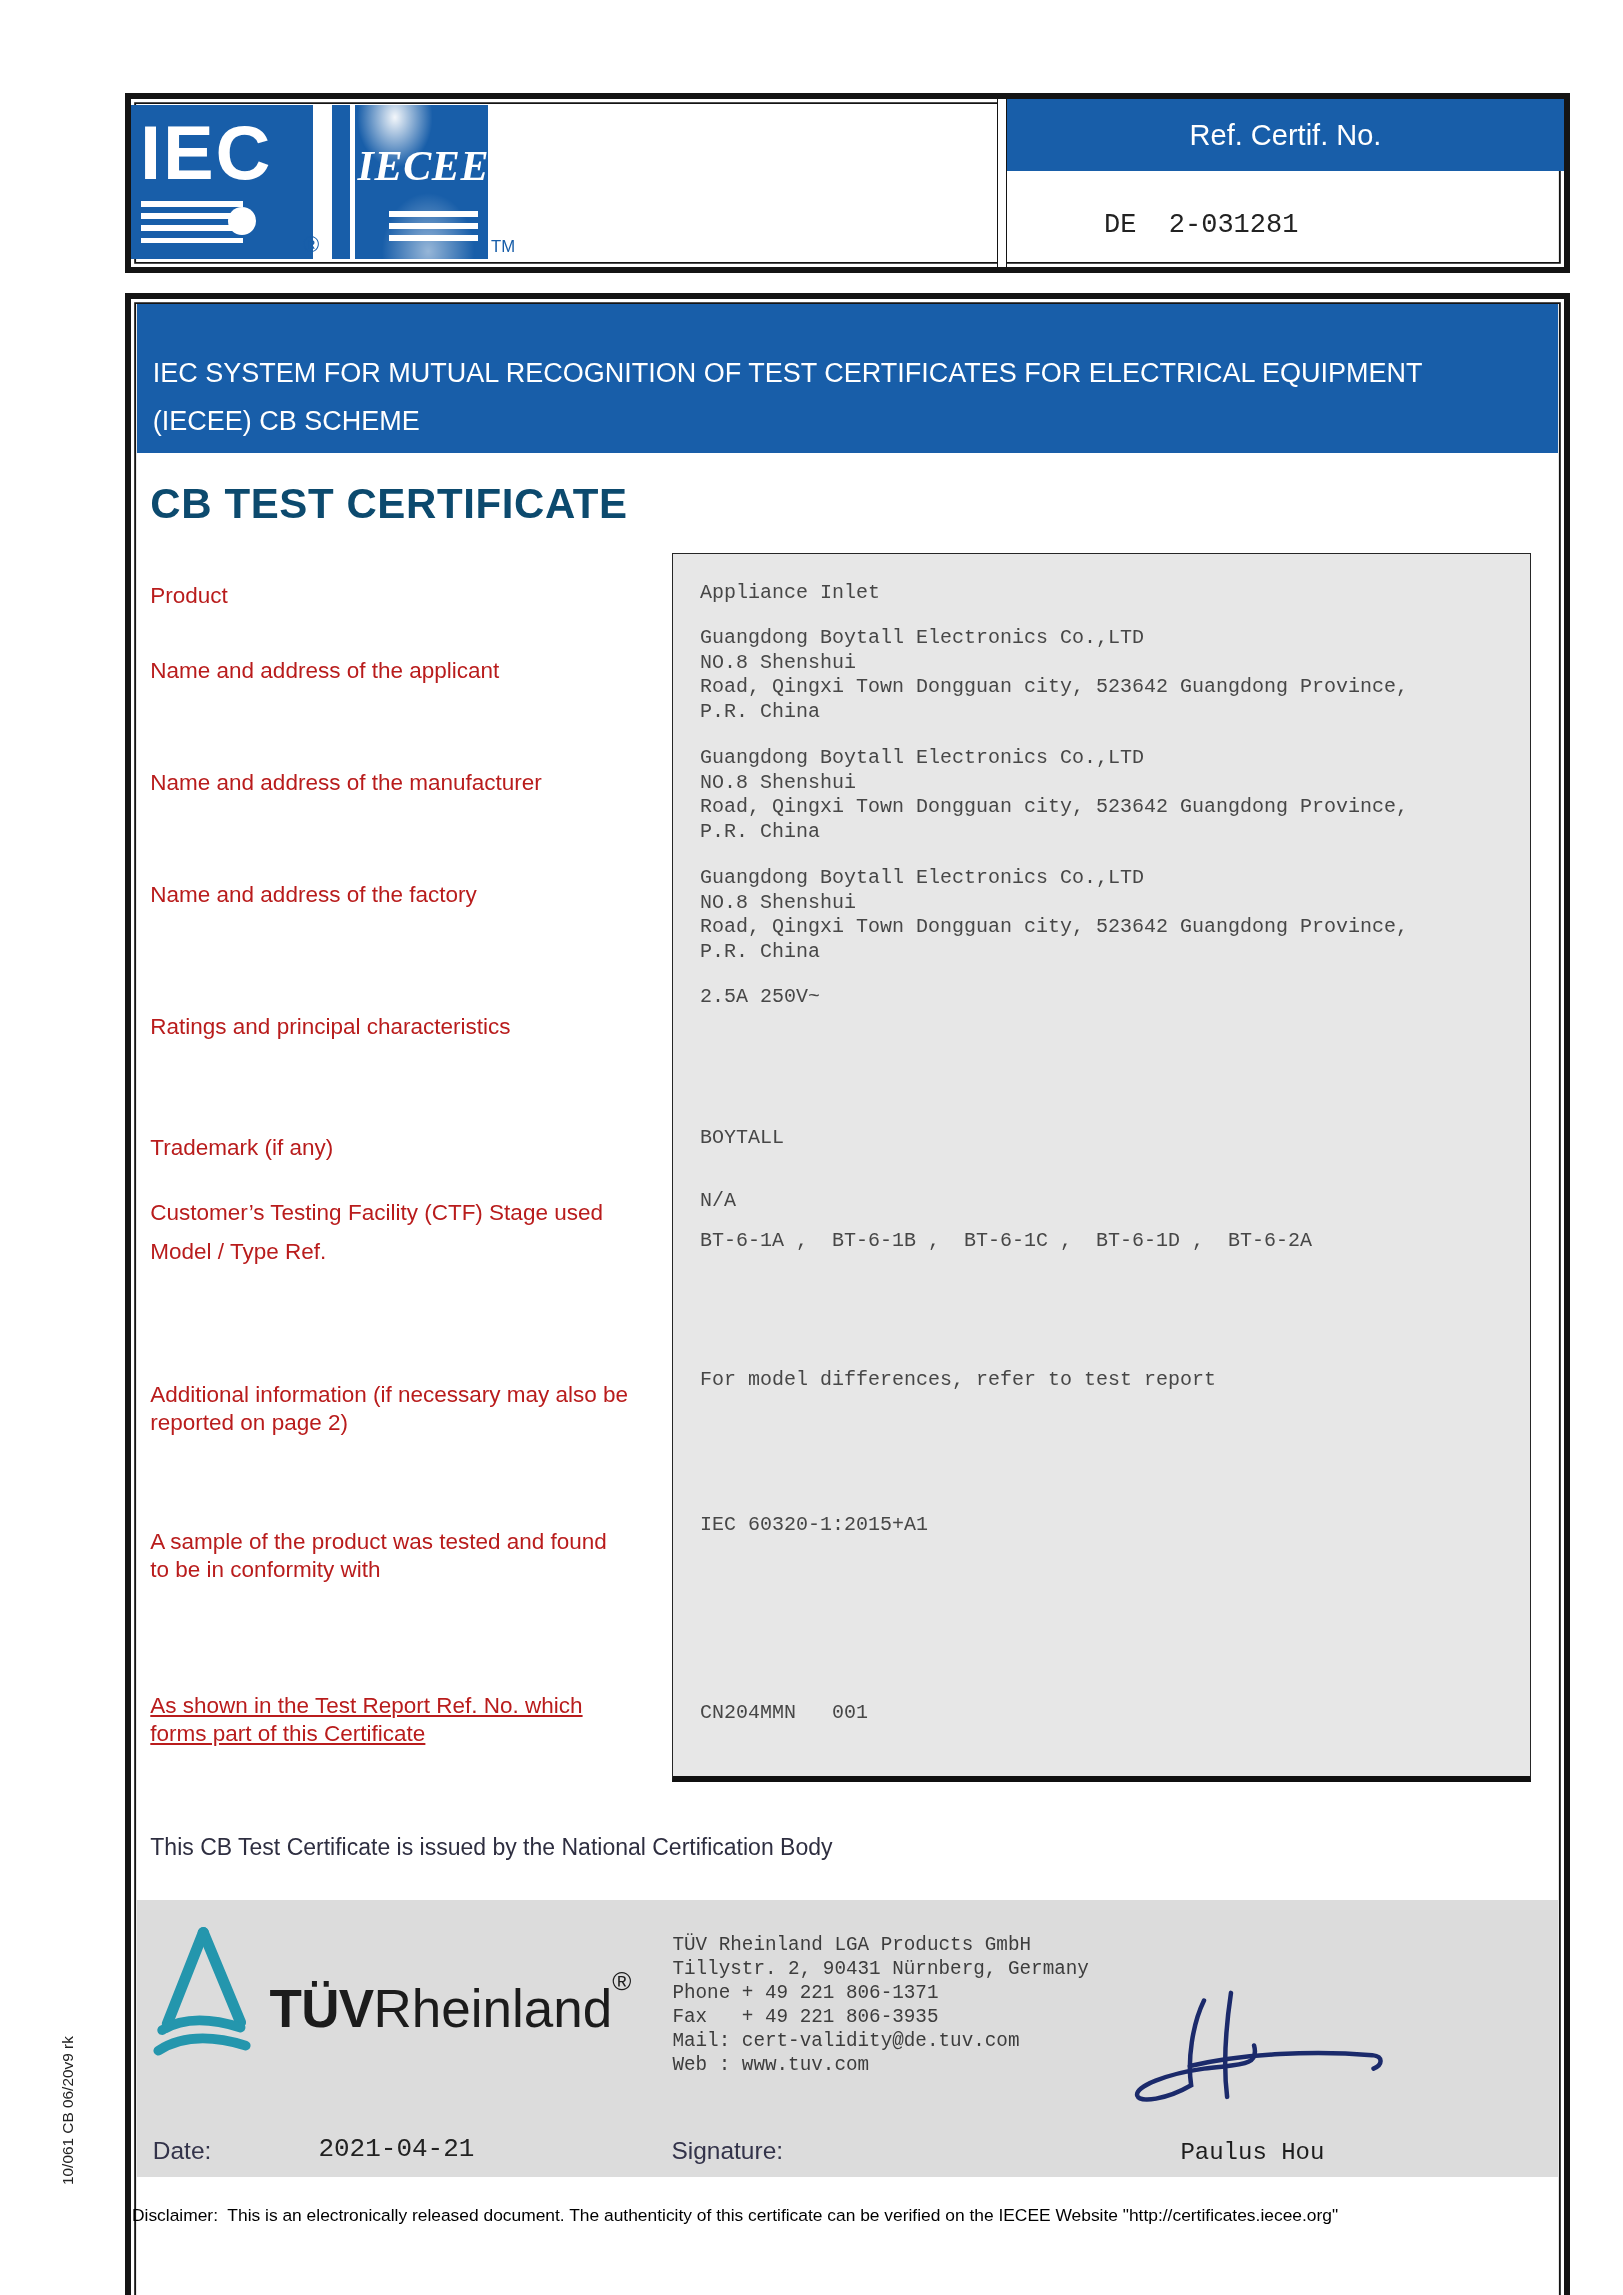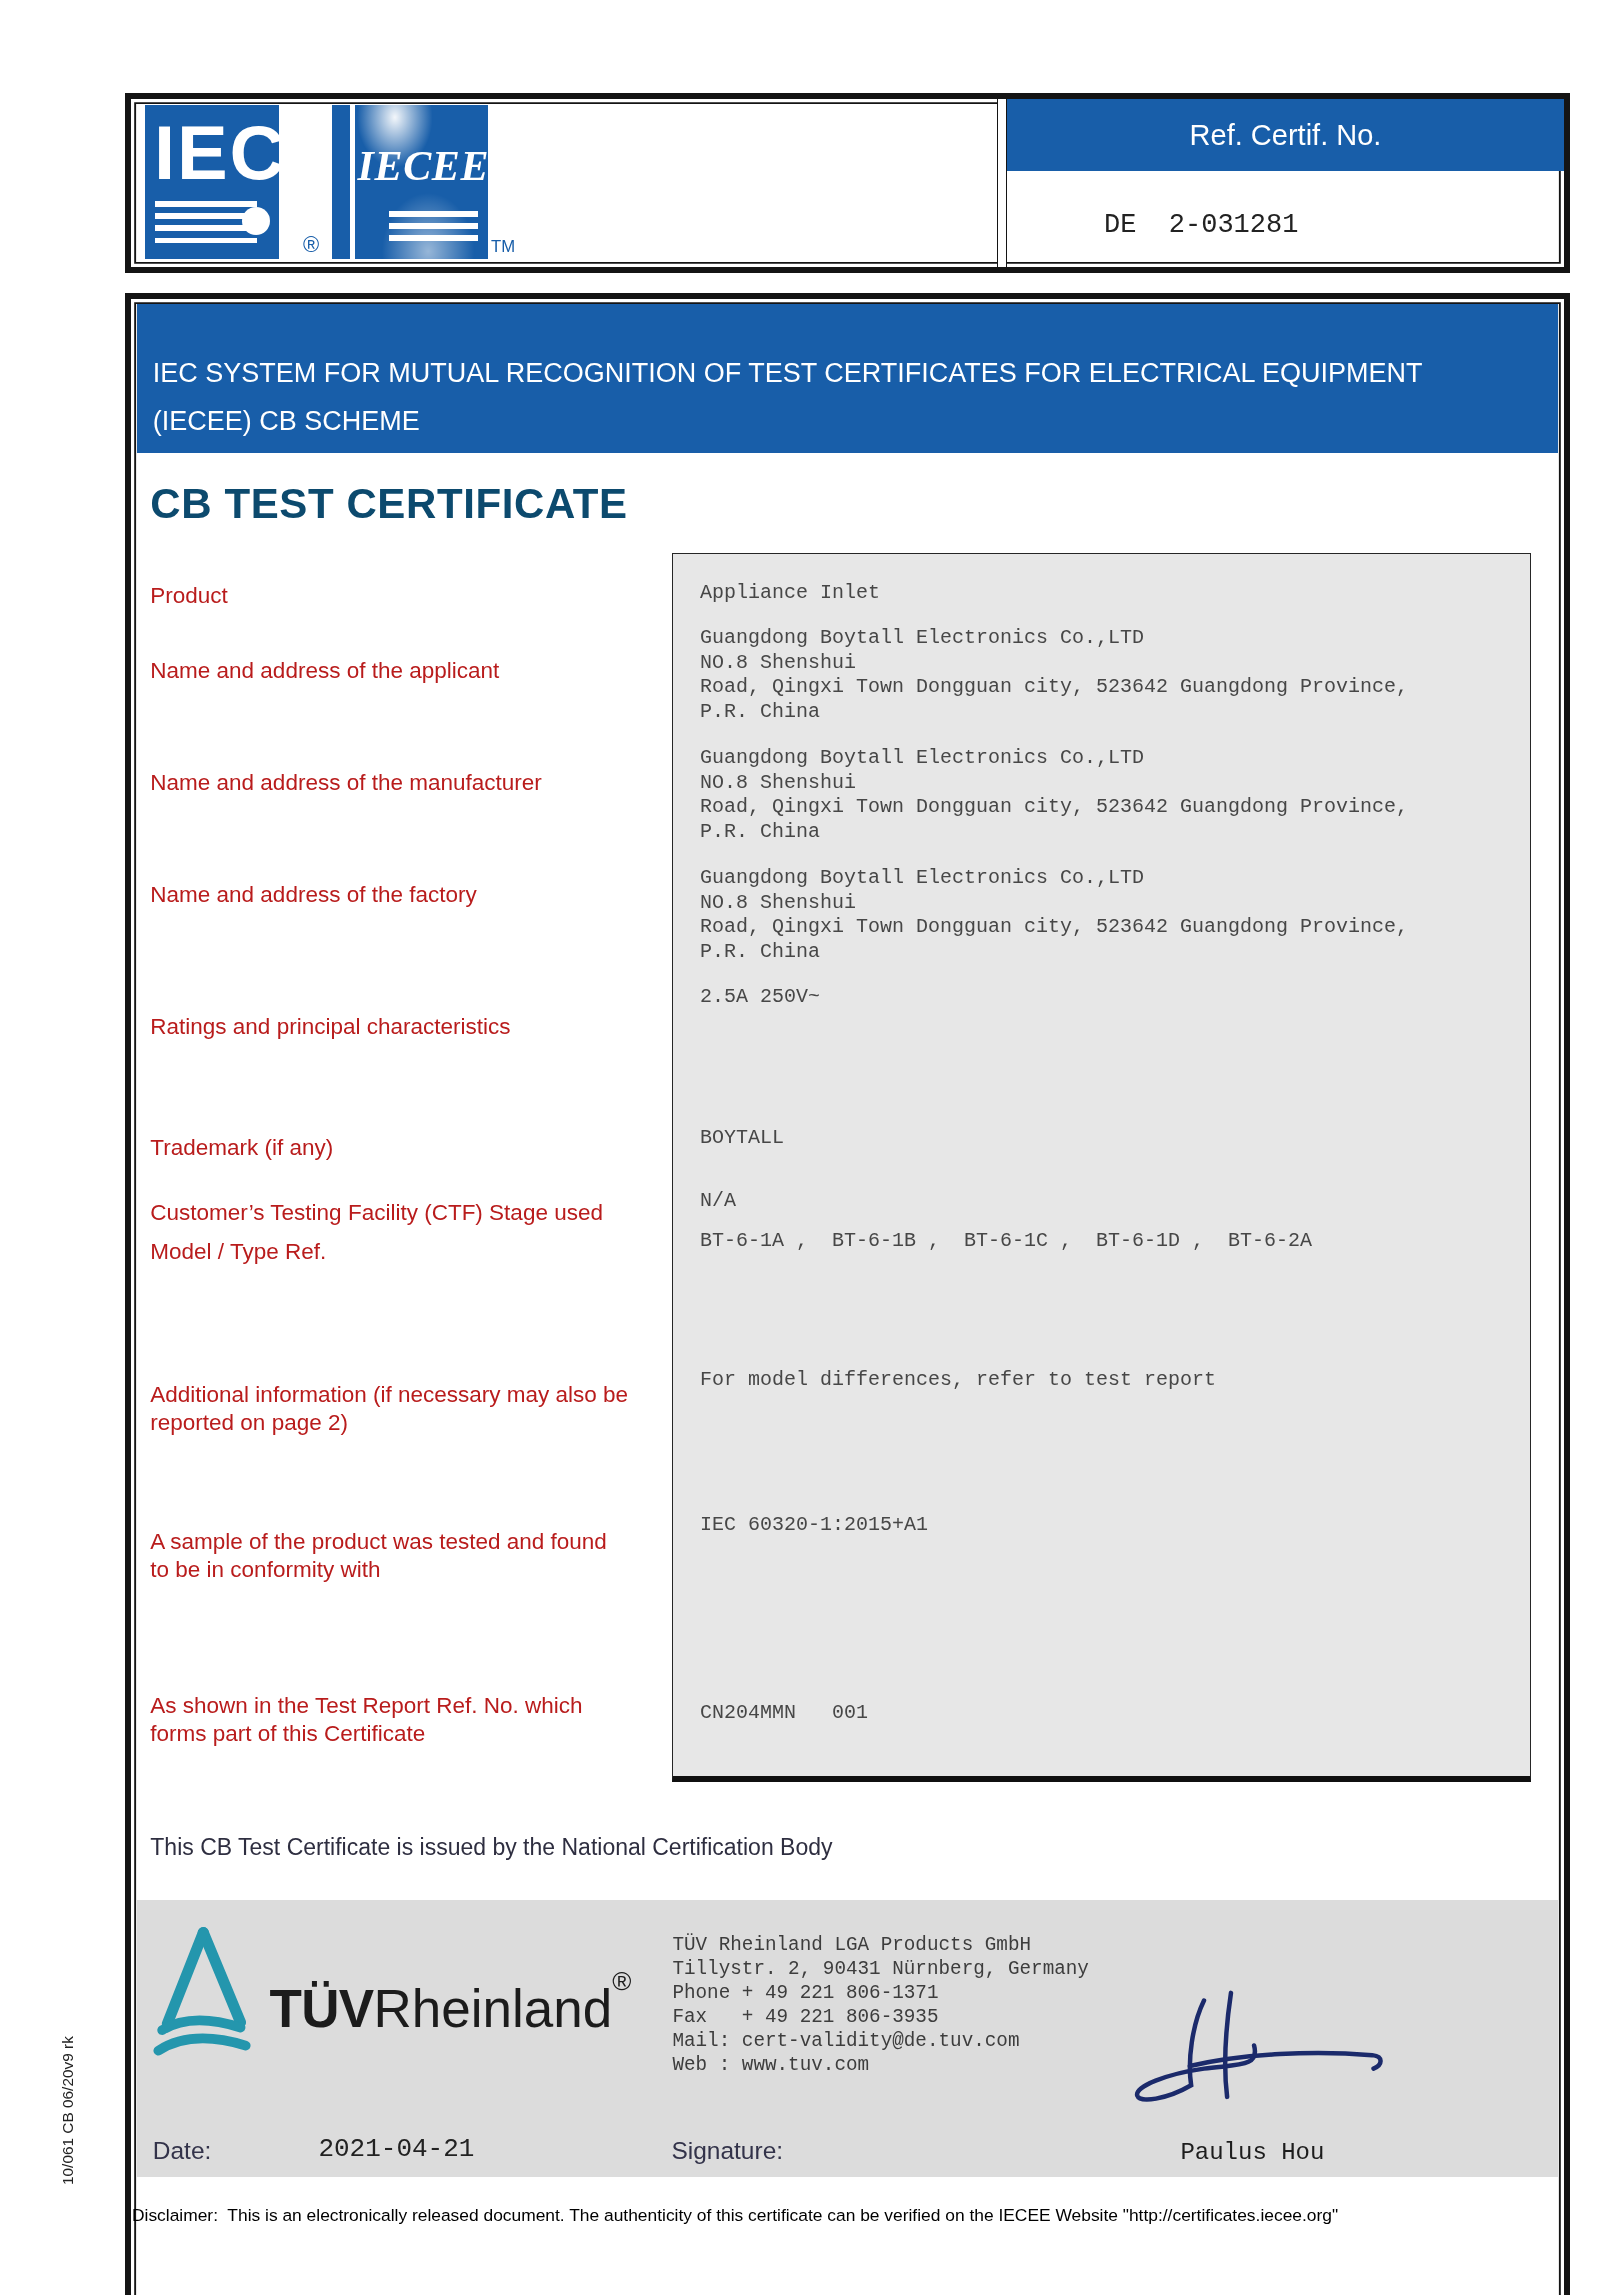--- a/index.html
+++ b/index.html
@@ -60,21 +60,21 @@
   .side-code{position:absolute;font-size:15.4px;color:#222;white-space:nowrap;
              transform:rotate(-90deg);transform-origin:0 0;}
 </style>
 </head>
 <body>
 
 <div class="page">
 
   <div class="frame" style="left:125px;top:93px;width:1445px;height:180px;">
 
-    <div class="iec-square" style="left:14px;top:6.4px;width:134px;height:154px;">
+    <div class="iec-square" style="left:0;top:6.4px;width:182px;height:154px;">
       <span class="iec-word">IEC</span>
       <span class="logo-bars" style="left:10.3px;bottom:16.7px;width:102px;height:42px;"></span>
       <span class="iec-dot" style="left:97px;bottom:24px;"></span>
     </div>
 
     <span class="mark" style="left:172px;top:133px;font-size:22px;">®</span>
 
     <div class="iecee-strip" style="left:201px;top:6.4px;width:18px;height:154px;"></div>
 
     <div class="iecee-square" style="left:224px;top:6.4px;width:133px;height:154px;">
@@ -102,21 +102,21 @@
     <div class="flabel nowrap" style="left:19.3px;top:283px;">Product</div>
     <div class="flabel nowrap" style="left:19.3px;top:358px;">Name and address of the applicant</div>
     <div class="flabel nowrap" style="left:19.3px;top:470px;">Name and address of the manufacturer</div>
     <div class="flabel nowrap" style="left:19.3px;top:582px;">Name and address of the factory</div>
     <div class="flabel nowrap" style="left:19.3px;top:714px;">Ratings and principal characteristics</div>
     <div class="flabel nowrap" style="left:19.3px;top:835px;">Trademark (if any)</div>
     <div class="flabel nowrap" style="left:19.3px;top:900px;">Customer’s Testing Facility (CTF) Stage used</div>
     <div class="flabel nowrap" style="left:19.3px;top:939px;">Model / Type Ref.</div>
     <div class="flabel" style="left:19.3px;top:1082px;width:483px;">Additional information (if necessary may also be reported on page 2)</div>
     <div class="flabel" style="left:19.3px;top:1229px;width:470px;">A sample of the product was tested and found to be in conformity with</div>
-    <div class="flabel" style="left:19.3px;top:1393px;width:470px;">As shown in the Test Report Ref. No. which forms part of this Certificate</div>
+    <div class="flabel" style="left:19.3px;top:1393px;width:470px;text-decoration:underline;">As shown in the Test Report Ref. No. which forms part of this Certificate</div>
 
     <div class="gray-box" style="left:541px;top:254px;width:859px;height:1229px;">
       <div class="fvalue" style="left:27px;top:27px;">Appliance Inlet</div>
       <div class="fvalue" style="left:27px;top:72px;">Guangdong Boytall Electronics Co.,LTD
 NO.8 Shenshui
 Road, Qingxi Town Dongguan city, 523642 Guangdong Province,
 P.R. China</div>
       <div class="fvalue" style="left:27px;top:192px;">Guangdong Boytall Electronics Co.,LTD
 NO.8 Shenshui
 Road, Qingxi Town Dongguan city, 523642 Guangdong Province,

